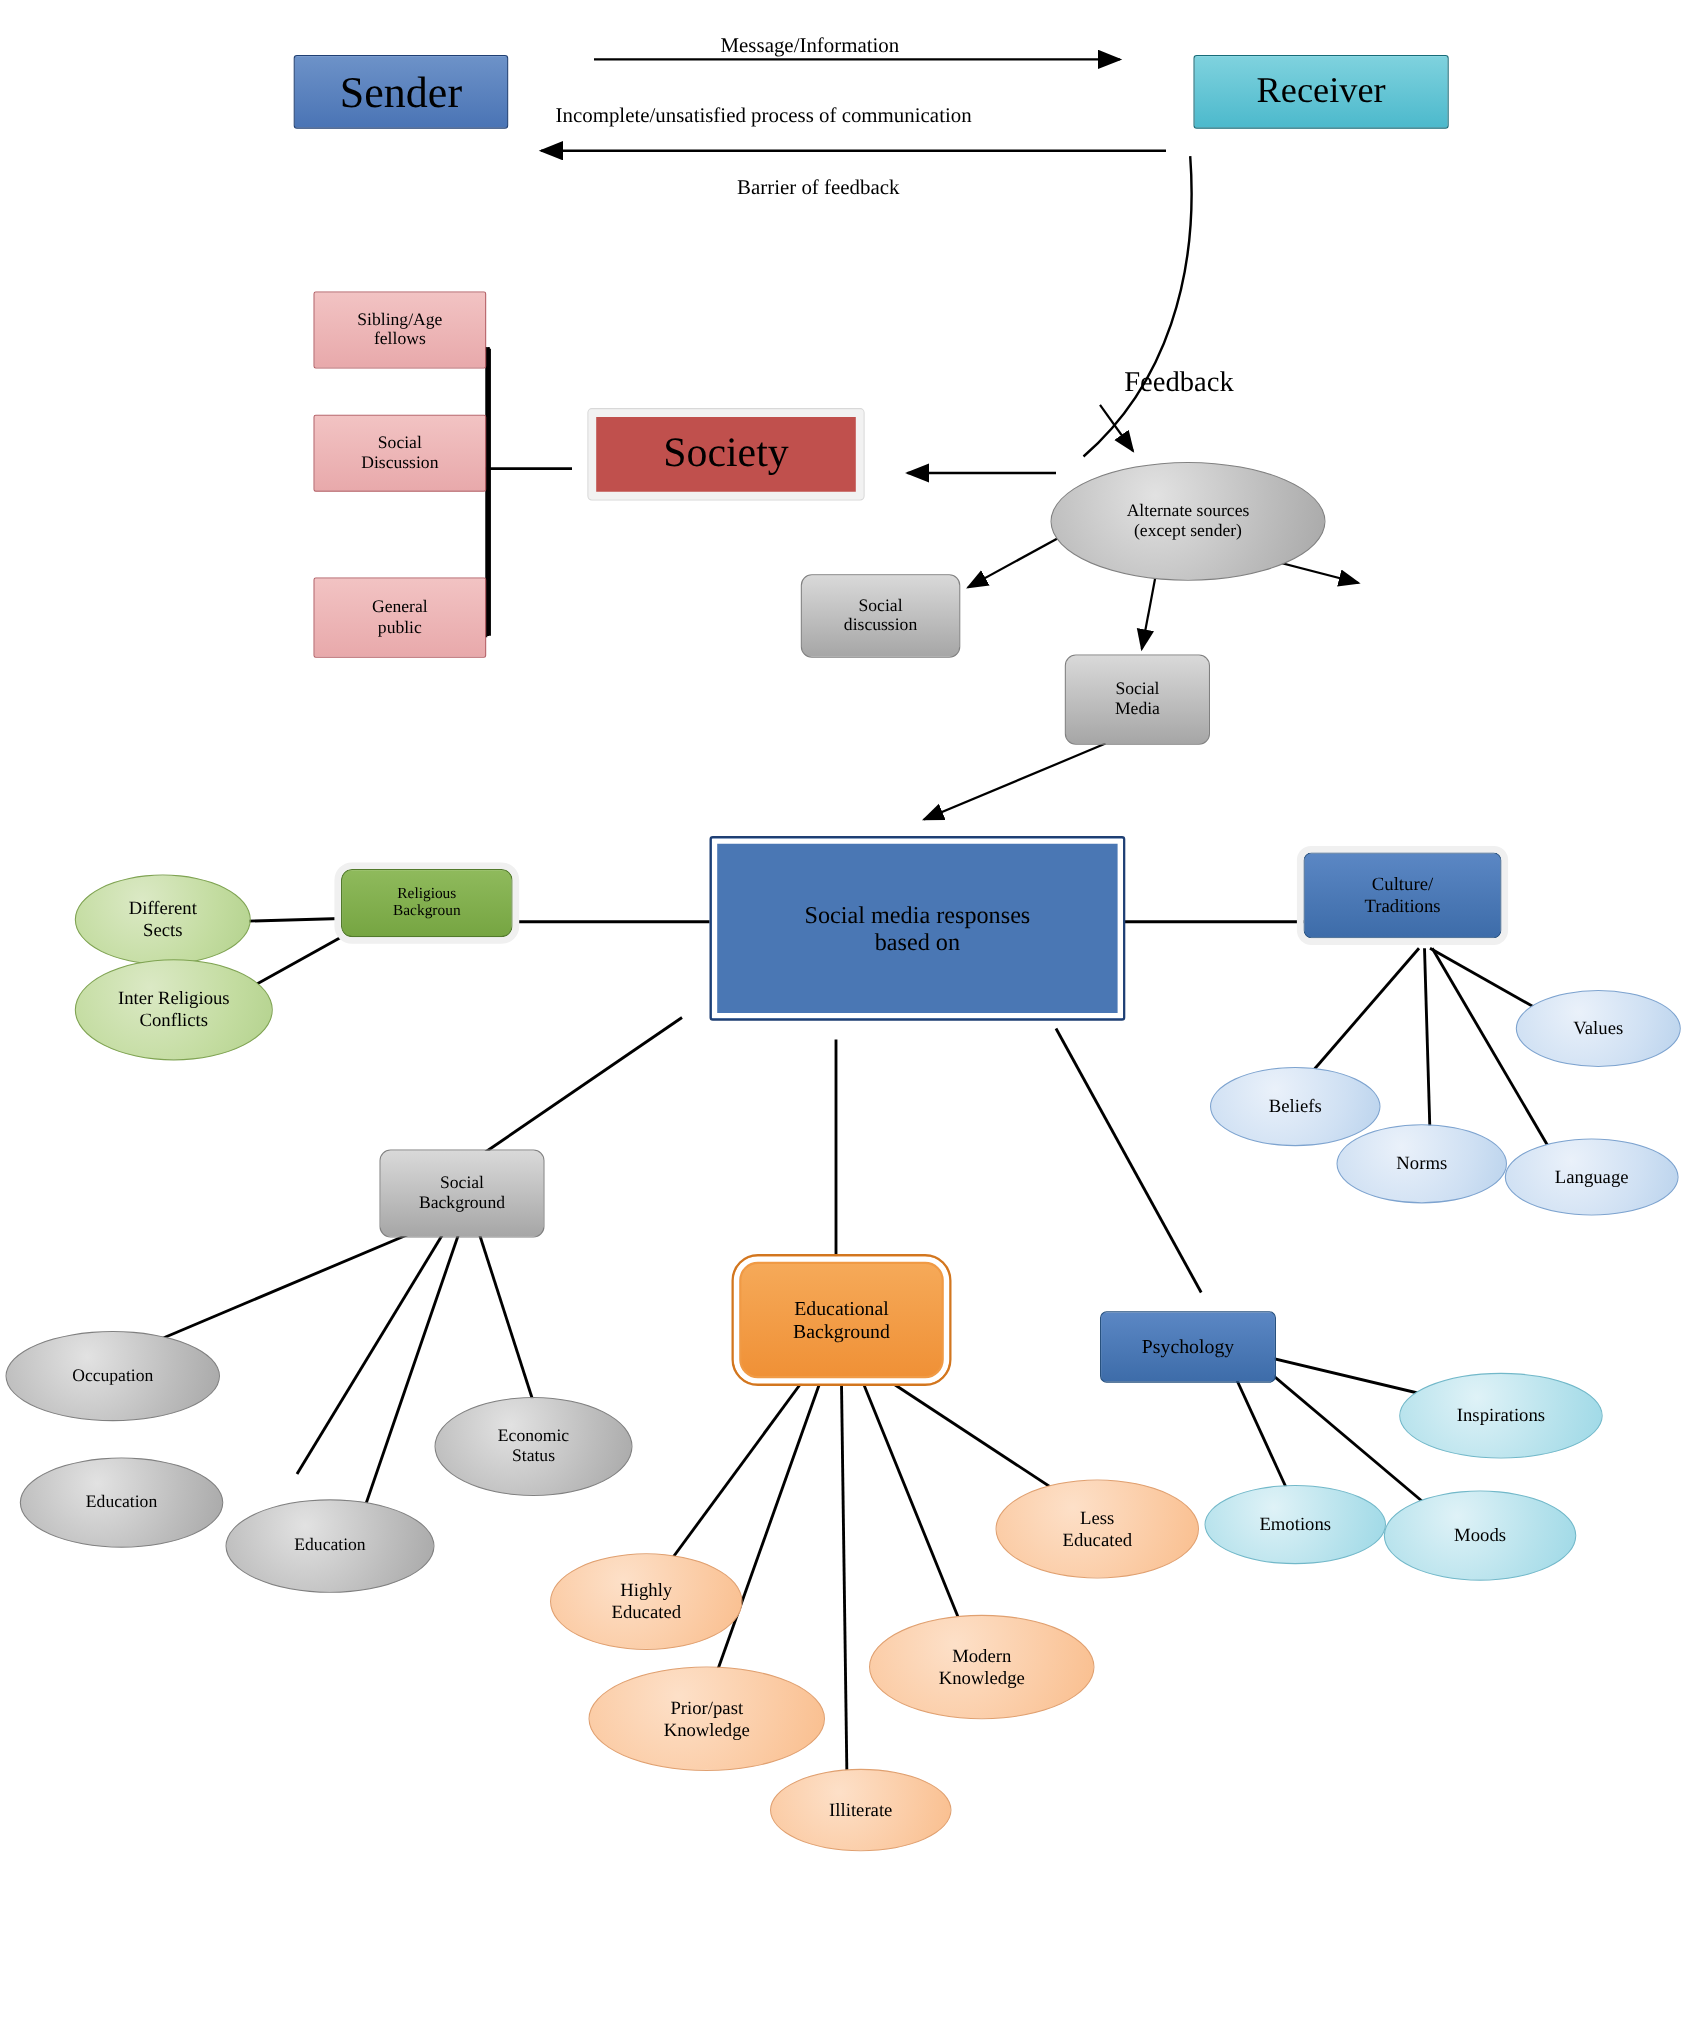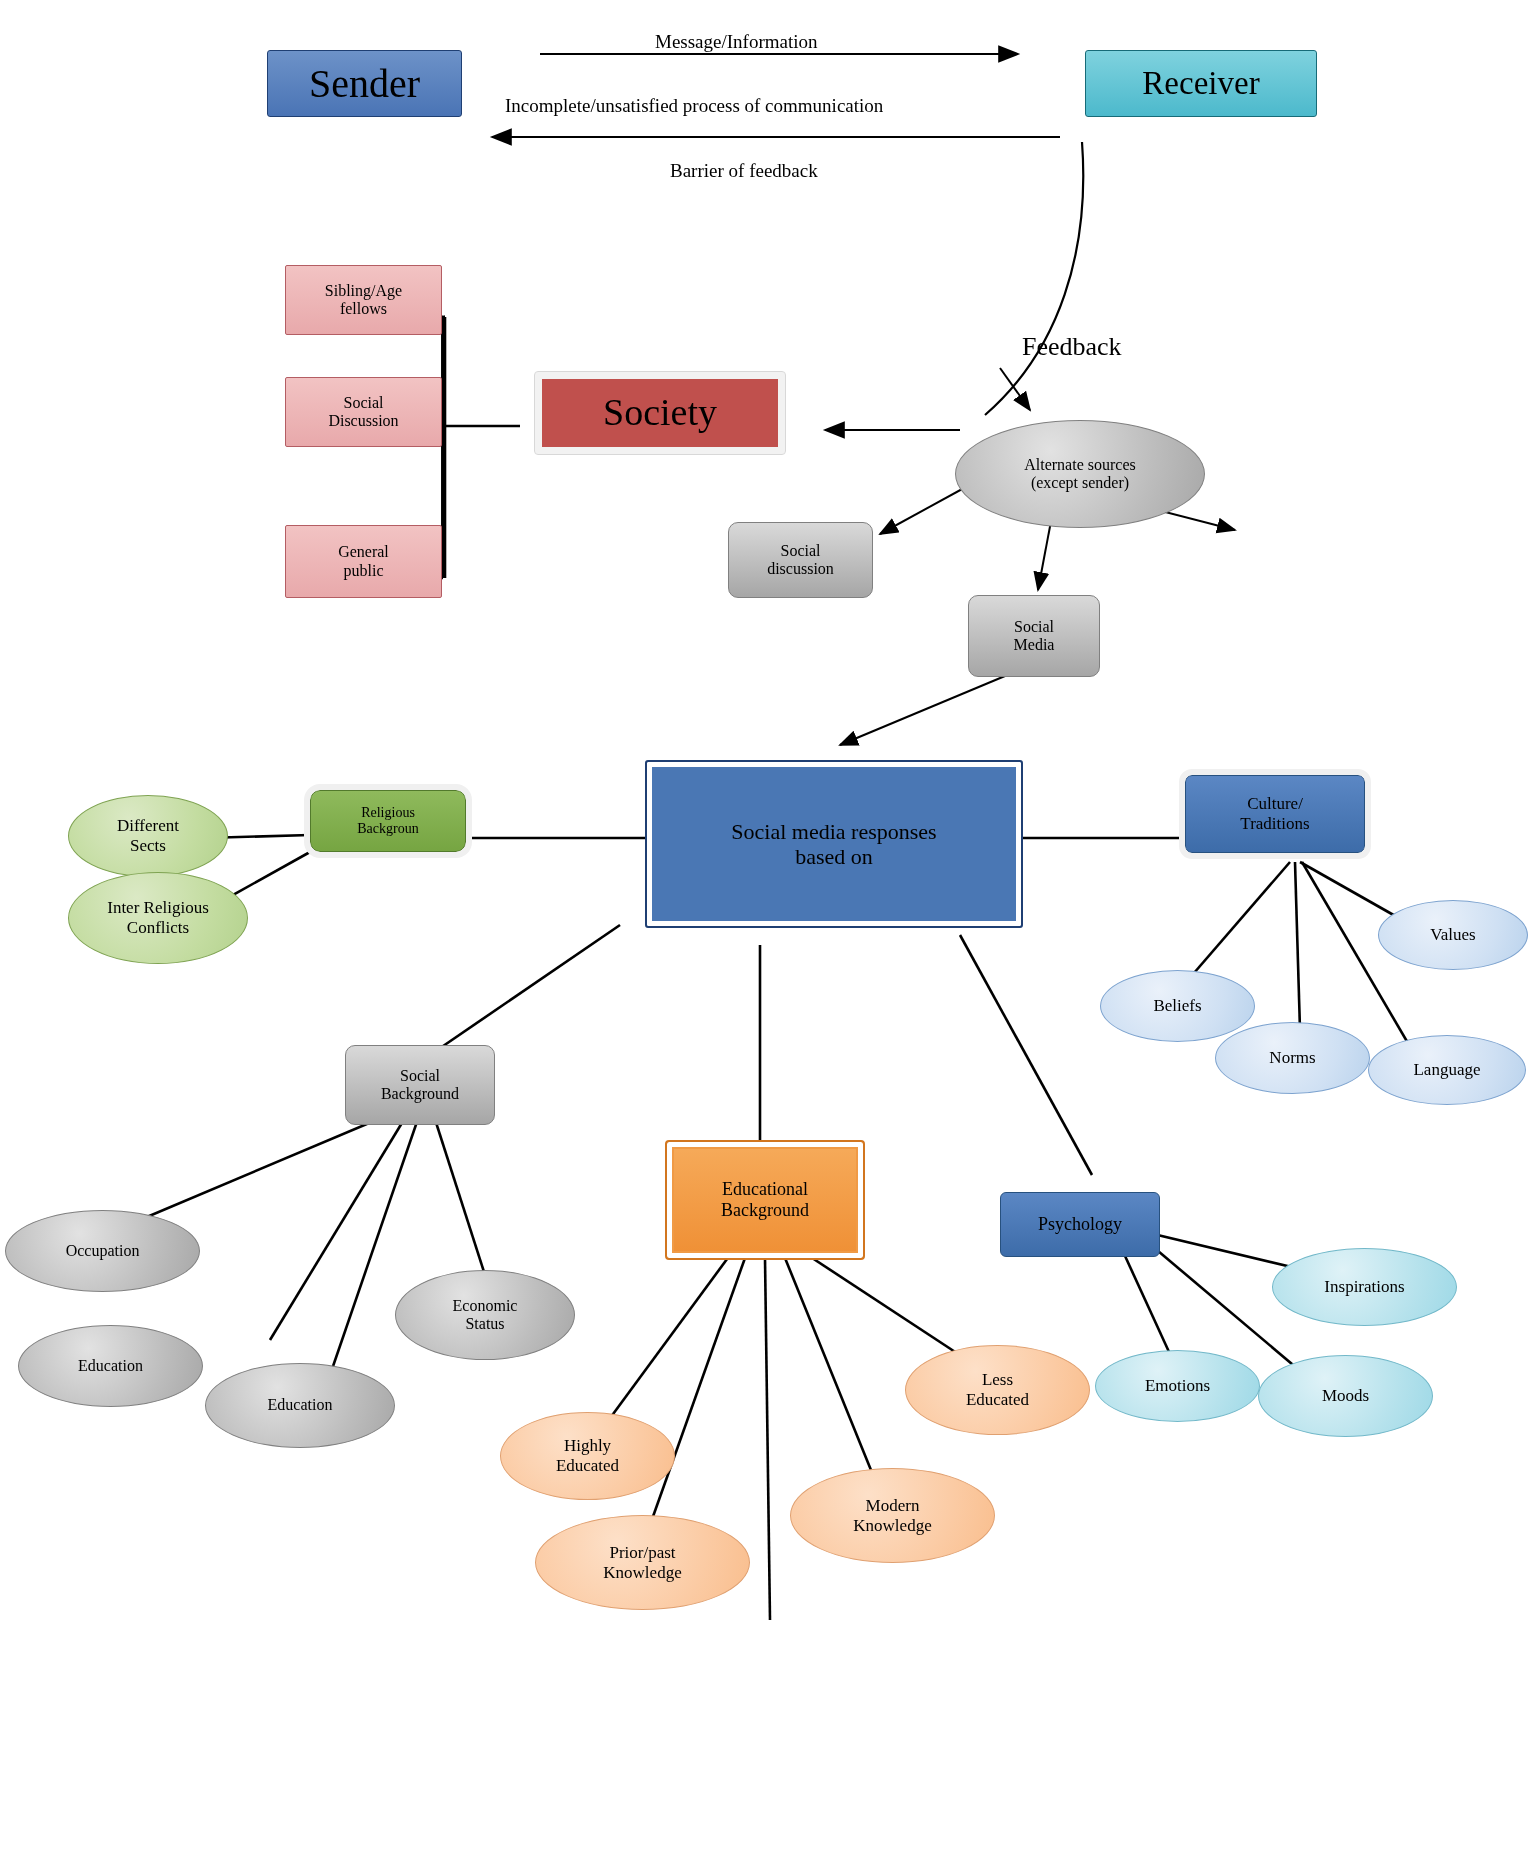--- a/index.html
+++ b/index.html
@@ -118,21 +118,21 @@
   }
   .blueell {
     background: radial-gradient(circle at 38% 28%, #eaf1fa 0%, #cfe0f3 60%, #b9d2ec 100%);
     border: 1.4px solid #7da3cf;
     font-size: 17px;
   }
   .orangebox {
     background: linear-gradient(180deg,#f6a councils 0%,#f0913d 100%);
     background: linear-gradient(180deg,#f6ab5b 0%,#ef8f34 100%);
     border: 2px solid #d2761f;
-    border-radius: 4px;
+    border-radius: 24px;
     box-shadow: inset 0 0 0 5px #ffffff, inset 0 0 0 7px #f09a45;
     font-size: 18px;
   }
   .orangeell {
     background: radial-gradient(circle at 38% 28%, #fde0c8 0%, #fbcba4 60%, #f9bd8c 100%);
     border: 1.4px solid #e0a070;
     font-size: 17px;
   }
   .cyanell {
     background: radial-gradient(circle at 38% 28%, #dff2f7 0%, #b6e2ec 60%, #9cd8e6 100%);
@@ -470,20 +470,23 @@
 Background</span>
   </div>
   <div class="node ell orangeell" style="left:500px; top:1412px; width:175px; height:88px;">
     <span class="label">Highly
 Educated</span>
   </div>
   <div class="node ell orangeell" style="left:535px; top:1515px; width:215px; height:95px;">
     <span class="label">Prior/past
 Knowledge</span>
   </div>
+  <div class="node ell orangeell" style="left:700px; top:1608px; width:165px; height:75px;">
+    <span class="label">Illiterate</span>
+  </div>
   <div class="node ell orangeell" style="left:790px; top:1468px; width:205px; height:95px;">
     <span class="label">Modern
 Knowledge</span>
   </div>
   <div class="node ell orangeell" style="left:905px; top:1345px; width:185px; height:90px;">
     <span class="label">Less
 Educated</span>
   </div>
 
   <div class="node psychbox" style="left:1000px; top:1192px; width:160px; height:65px;">

